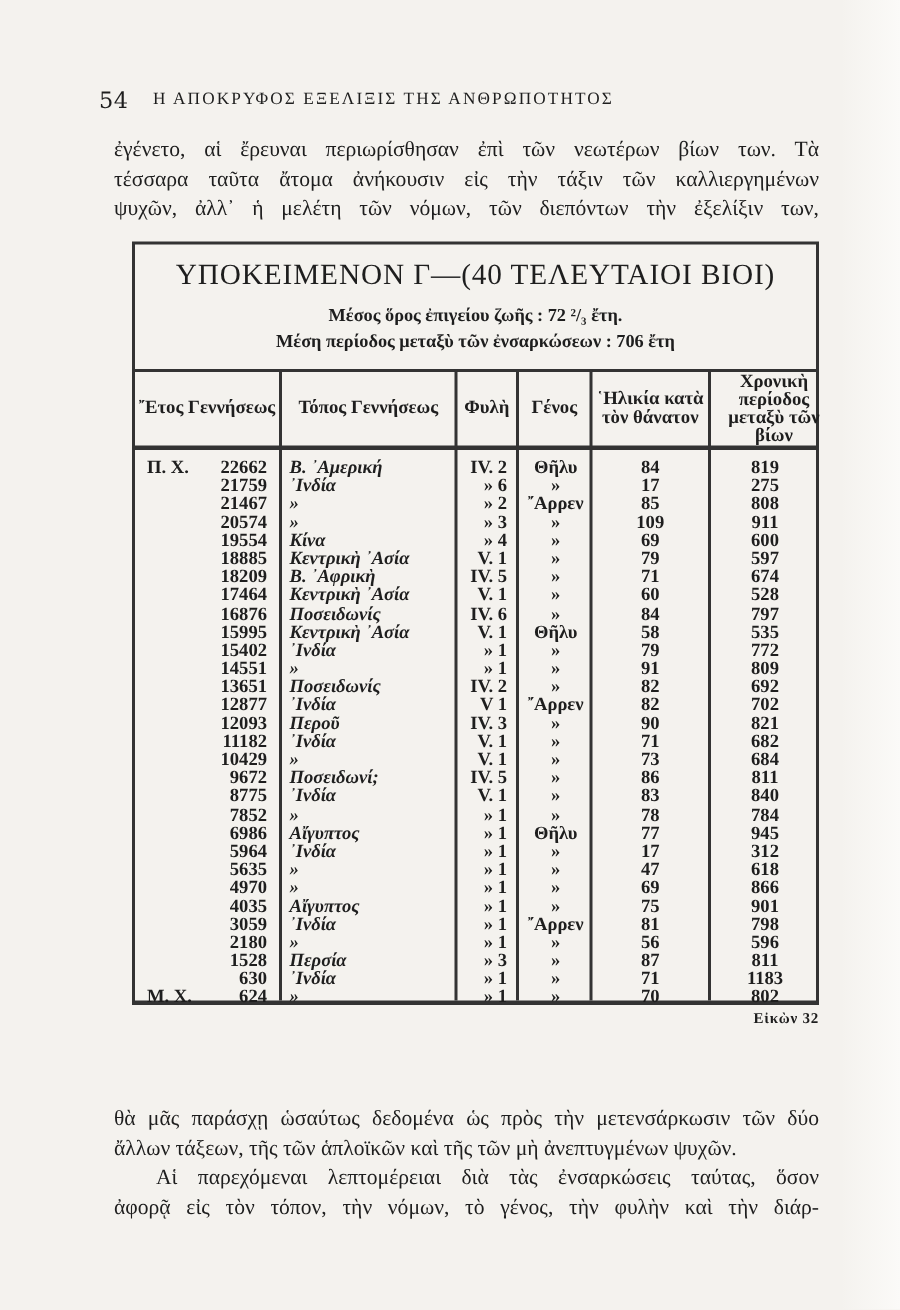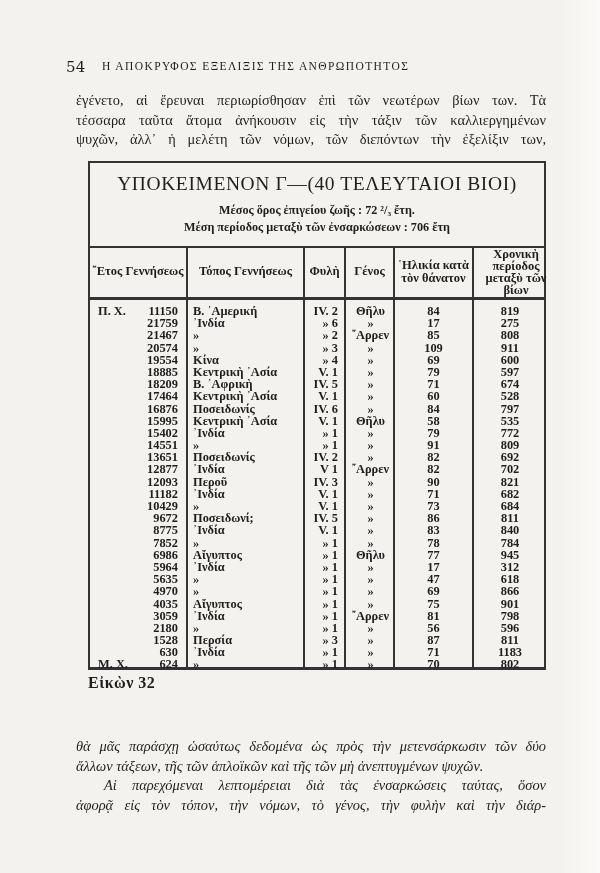--- a/index.html
+++ b/index.html
@@ -24,21 +24,21 @@
   .body-text {
     position: absolute; left: 76px; width: 470px;
     font-size: 14.4px; line-height: 19.5px;
     font-family: "Liberation Serif", serif;
     text-align: justify;
   }
   .body-text .line { display: block; white-space: nowrap; text-align-last: justify; }
   .body-text .line.last { text-align-last: left; }
   .body-text .indent { padding-left: 28px; }
   .bt-top { top: 91px; }
-  .bt-bottom { top: 737px; font-style: italic; }
+  .bt-bottom { top: 737px; }
 
   .table-box {
     position: absolute; left: 88px; top: 161px; width: 458px; height: 509px;
     border: 2px solid #333; border-bottom: 3px solid #333;
     box-sizing: border-box;
   }
   .tbl-title {
     position: absolute; top: 10px; left: 0; width: 100%; text-align: center;
     font-family: "Liberation Serif", serif; font-size: 19.5px; letter-spacing: 0.6px;
   }
@@ -69,29 +69,29 @@
   .ch-race { left: 215px; width: 39px; }
   .ch-sex { left: 256px; width: 47px; }
   .ch-age { left: 305px; width: 77px; }
   .ch-period { left: 384px; width: 84px; line-height: 12px; }
 
   .rows { position: absolute; left: 0; top: 142px; width: 100%; }
   .row { position: relative; height: 12.2px; font-family: "Liberation Serif", serif; font-size: 12.4px; line-height: 12.2px; font-weight: bold; }
   .row span { position: absolute; top: 0; white-space: nowrap; }
   .c-era { left: 8px; }
   .c-year { right: 366px; text-align: right; }
-  .c-place { left: 103px; }
+  .c-place { left: 103px; font-style: italic; }
   .c-race { right: 206px; text-align: right; }
   .c-sex { left: 258px; width: 45px; text-align: center; }
   .c-age { left: 305px; width: 77px; text-align: center; }
   .c-period { left: 384px; width: 72px; text-align: center; }
 
   .caption {
-    position: absolute; top: 674px; left: 88px; width: 458px; text-align: left;
-    font-family: "Liberation Serif", serif; font-size: 16px; font-weight: bold; letter-spacing: 0.5px;
+    position: absolute; top: 674px; left: 88px; width: 458px; text-align: right;
+    font-family: "Liberation Serif", serif; font-size: 10px; font-weight: bold; letter-spacing: 0.5px;
   }
 </style>
 </head>
 <body>
 
 <div class="page-edge"></div>
 
 <div class="running-head">
   <span class="pageno">54</span>
   <span class="title">Η ΑΠΟΚΡΥΦΟΣ ΕΞΕΛΙΞΙΣ ΤΗΣ ΑΝΘΡΩΠΟΤΗΤΟΣ</span>
@@ -119,21 +119,21 @@
   <div class="colhead ch-year">῎Ετος Γεννήσεως</div>
   <div class="colhead ch-place">Τόπος Γεννήσεως</div>
   <div class="colhead ch-race">Φυλὴ</div>
   <div class="colhead ch-sex">Γένος</div>
   <div class="colhead ch-age">῾Ηλικία κατὰ τὸν θάνατον</div>
   <div class="colhead ch-period">Χρονικὴ περίοδος μεταξὺ τῶν βίων</div>
 
   <div class="rows" id="rows">
       <div class="row">
         <span class="c-era">Π. Χ.</span>
-        <span class="c-year">11150</span>
+        <span class="c-year">22662</span>
         <span class="c-place">Β. ᾿Αμερική</span>
         <span class="c-race">IV. 2</span>
         <span class="c-sex">Θῆλυ</span>
         <span class="c-age">84</span>
         <span class="c-period">819</span>
       </div>
       <div class="row">
         <span class="c-era"></span>
         <span class="c-year">21759</span>
         <span class="c-place">᾿Ινδία</span>

